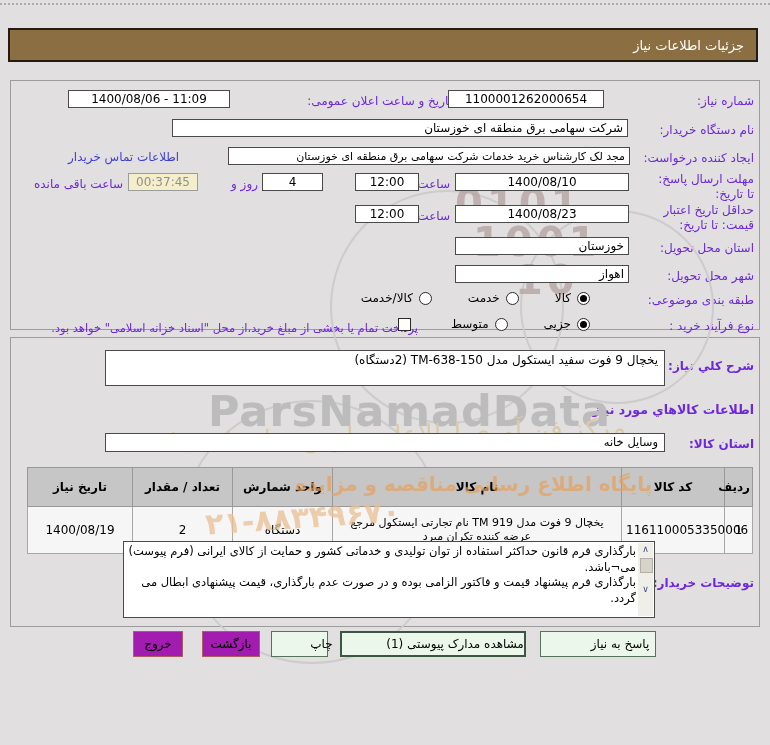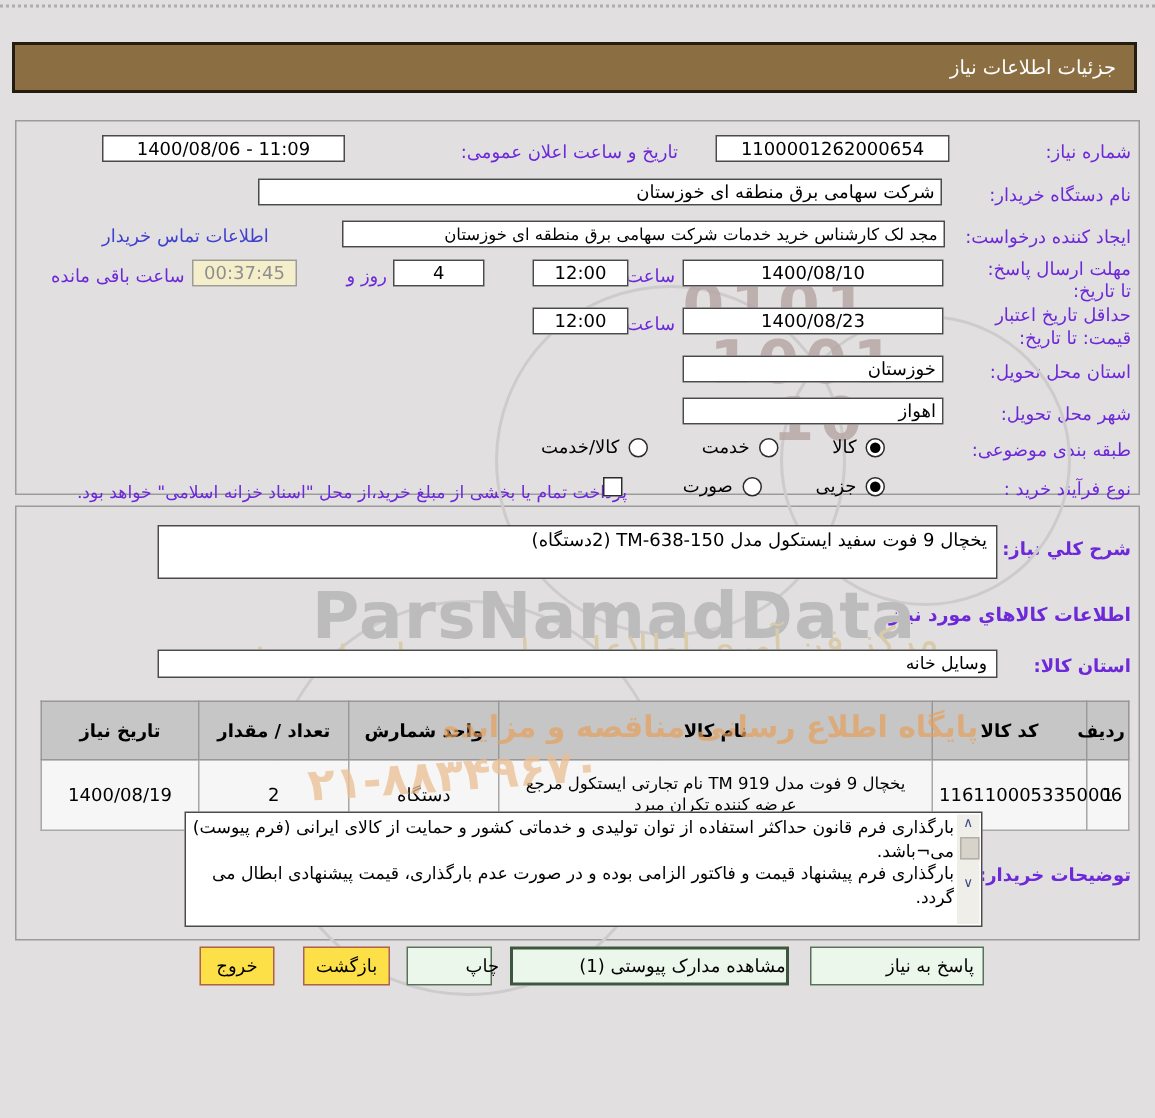--- a/index.html
+++ b/index.html
@@ -37,21 +37,21 @@
          border:1px solid #4a4a4a;box-sizing:border-box;z-index:2;}
   .notes .txt{position:absolute;top:2px;right:18px;left:4px;font-size:11.5px;line-height:1.35;text-align:right;}
   .sbar{position:absolute;top:1px;bottom:1px;left:auto;right:1px;width:15px;background:#f0eee8;z-index:3;}
   .sbar .arr{position:absolute;left:0;width:15px;height:13px;font-size:9px;line-height:13px;
              text-align:center;color:#3c4a86;cursor:pointer;}
   .sbar .thumb{position:absolute;left:2px;top:15px;width:11px;height:13px;background:#d7d3ca;border:1px solid #b3afa6;}
   .btn{position:absolute;top:631px;height:26px;box-sizing:border-box;font-size:12px;
        font-family:"DejaVu Sans",sans-serif;display:flex;align-items:center;justify-content:center;
        cursor:pointer;z-index:2;}
   .btn.green{background:#ebf7eb;border:1px solid #59705a;padding-left:44px;}
-  .btn.pink{background:#fde047;border:1px solid #a96060;}
+  .btn.pink{background:#a21caf;border:1px solid #a96060;}
   .btn.def{border:2px solid #3e553f;}
   
   .wm{position:absolute;pointer-events:none;}
   .wm.circle{border:2px solid #cdcbcb;border-radius:50%;z-index:1;}
   .wm.digits{font-size:40px;font-weight:bold;color:#b5a5a2;opacity:.8;line-height:.95;z-index:1;
              letter-spacing:4px;direction:ltr;text-align:left;}
   .wm.pars{font-size:43px;font-weight:bold;color:#bcbcbc;z-index:1;letter-spacing:1px;direction:ltr;}
   .wm.callig{font-size:26px;color:#d9cba9;z-index:1;transform:rotate(-2deg);white-space:nowrap;}
   .wm.orange1{font-size:20px;font-weight:bold;color:#e5a05e;opacity:.7;z-index:4;white-space:nowrap;}
   .wm.orange2{font-size:30px;font-weight:bold;color:#eabf92;opacity:.75;z-index:4;direction:ltr;
@@ -77,21 +77,21 @@
   <div class="wm orange1" style="left:295px;top:472px;">پایگاه اطلاع رسانی مناقصه و مزایده</div>
   <div class="wm orange2" style="left:205px;top:500px;">۲۱-۸۸۳۴۹۶۷۰</div>
 
   <div class="titlebar">
     <span>جزئیات اطلاعات نیاز</span>
   </div>
 
   <div class="box" style="left:10px;top:80px;width:748px;height:248px;"></div>
 
   <div class="lbl" style="right:16px;top:94px;">شماره نیاز:</div>
-  <input class="inp c" style="left: 477px; top: 90px; width: 156px;" readonly="" value="1100001262000654">
+  <input class="inp c" style="left: 448px; top: 90px; width: 156px;" readonly="" value="1100001262000654">
   <div class="lbl" style="right:318px;top:94px;">تاریخ و ساعت اعلان عمومی:</div>
   <input class="inp c" style="left: 68px; top: 90px; width: 162px;" readonly="" value="1400/08/06 - 11:09">
 
   <div class="lbl" style="right:16px;top:123px;">نام دستگاه خریدار:</div>
   <input class="inp r" style="left: 172px; top: 119px; width: 456px;" readonly="" value="شرکت سهامی برق منطقه ای خوزستان">
 
   <div class="lbl" style="right:16px;top:151px;">ایجاد کننده درخواست:</div>
   <input class="inp r small" style="left: 228px; top: 147px; width: 402px;" readonly="" value="مجد لک کارشناس خرید خدمات شرکت سهامی برق منطقه ای خوزستان">
   <div class="link" style="left:68px;top:150px;">اطلاعات تماس خریدار</div>
 
@@ -126,21 +126,21 @@
     <span class="radio"></span>
     <span>کالا/خدمت</span>
   </div>
 
   <div class="lbl" style="right:16px;top:319px;">نوع فرآیند خرید :</div>
   <div class="optrow" style="right:180px;top:317px;">
     <span class="radio checked"></span>
     <span>جزیی</span>
     <span class="gap"></span>
     <span class="radio"></span>
-    <span>صورت</span>
+    <span>متوسط</span>
     <span class="gap" style="width:28px;"></span>
     <span class="chk"></span>
   </div>
   <div class="lbl" style="right:352px;top:321px;white-space:nowrap;font-size:11.5px;">پرداخت تمام یا بخشی از مبلغ خرید،از محل "اسناد خزانه اسلامی" خواهد بود.</div>
 
   <div class="box" style="left:10px;top:337px;width:748px;height:288px;"></div>
 
   <div class="lbl b" style="right:16px;top:359px;">شرح کلي نیاز:</div>
   <div class="descbox" style="left:105px;top:350px;width:560px;height:36px;">یخچال 9 فوت سفید ایستکول مدل TM-638-150 (2دستگاه)</div>
 

